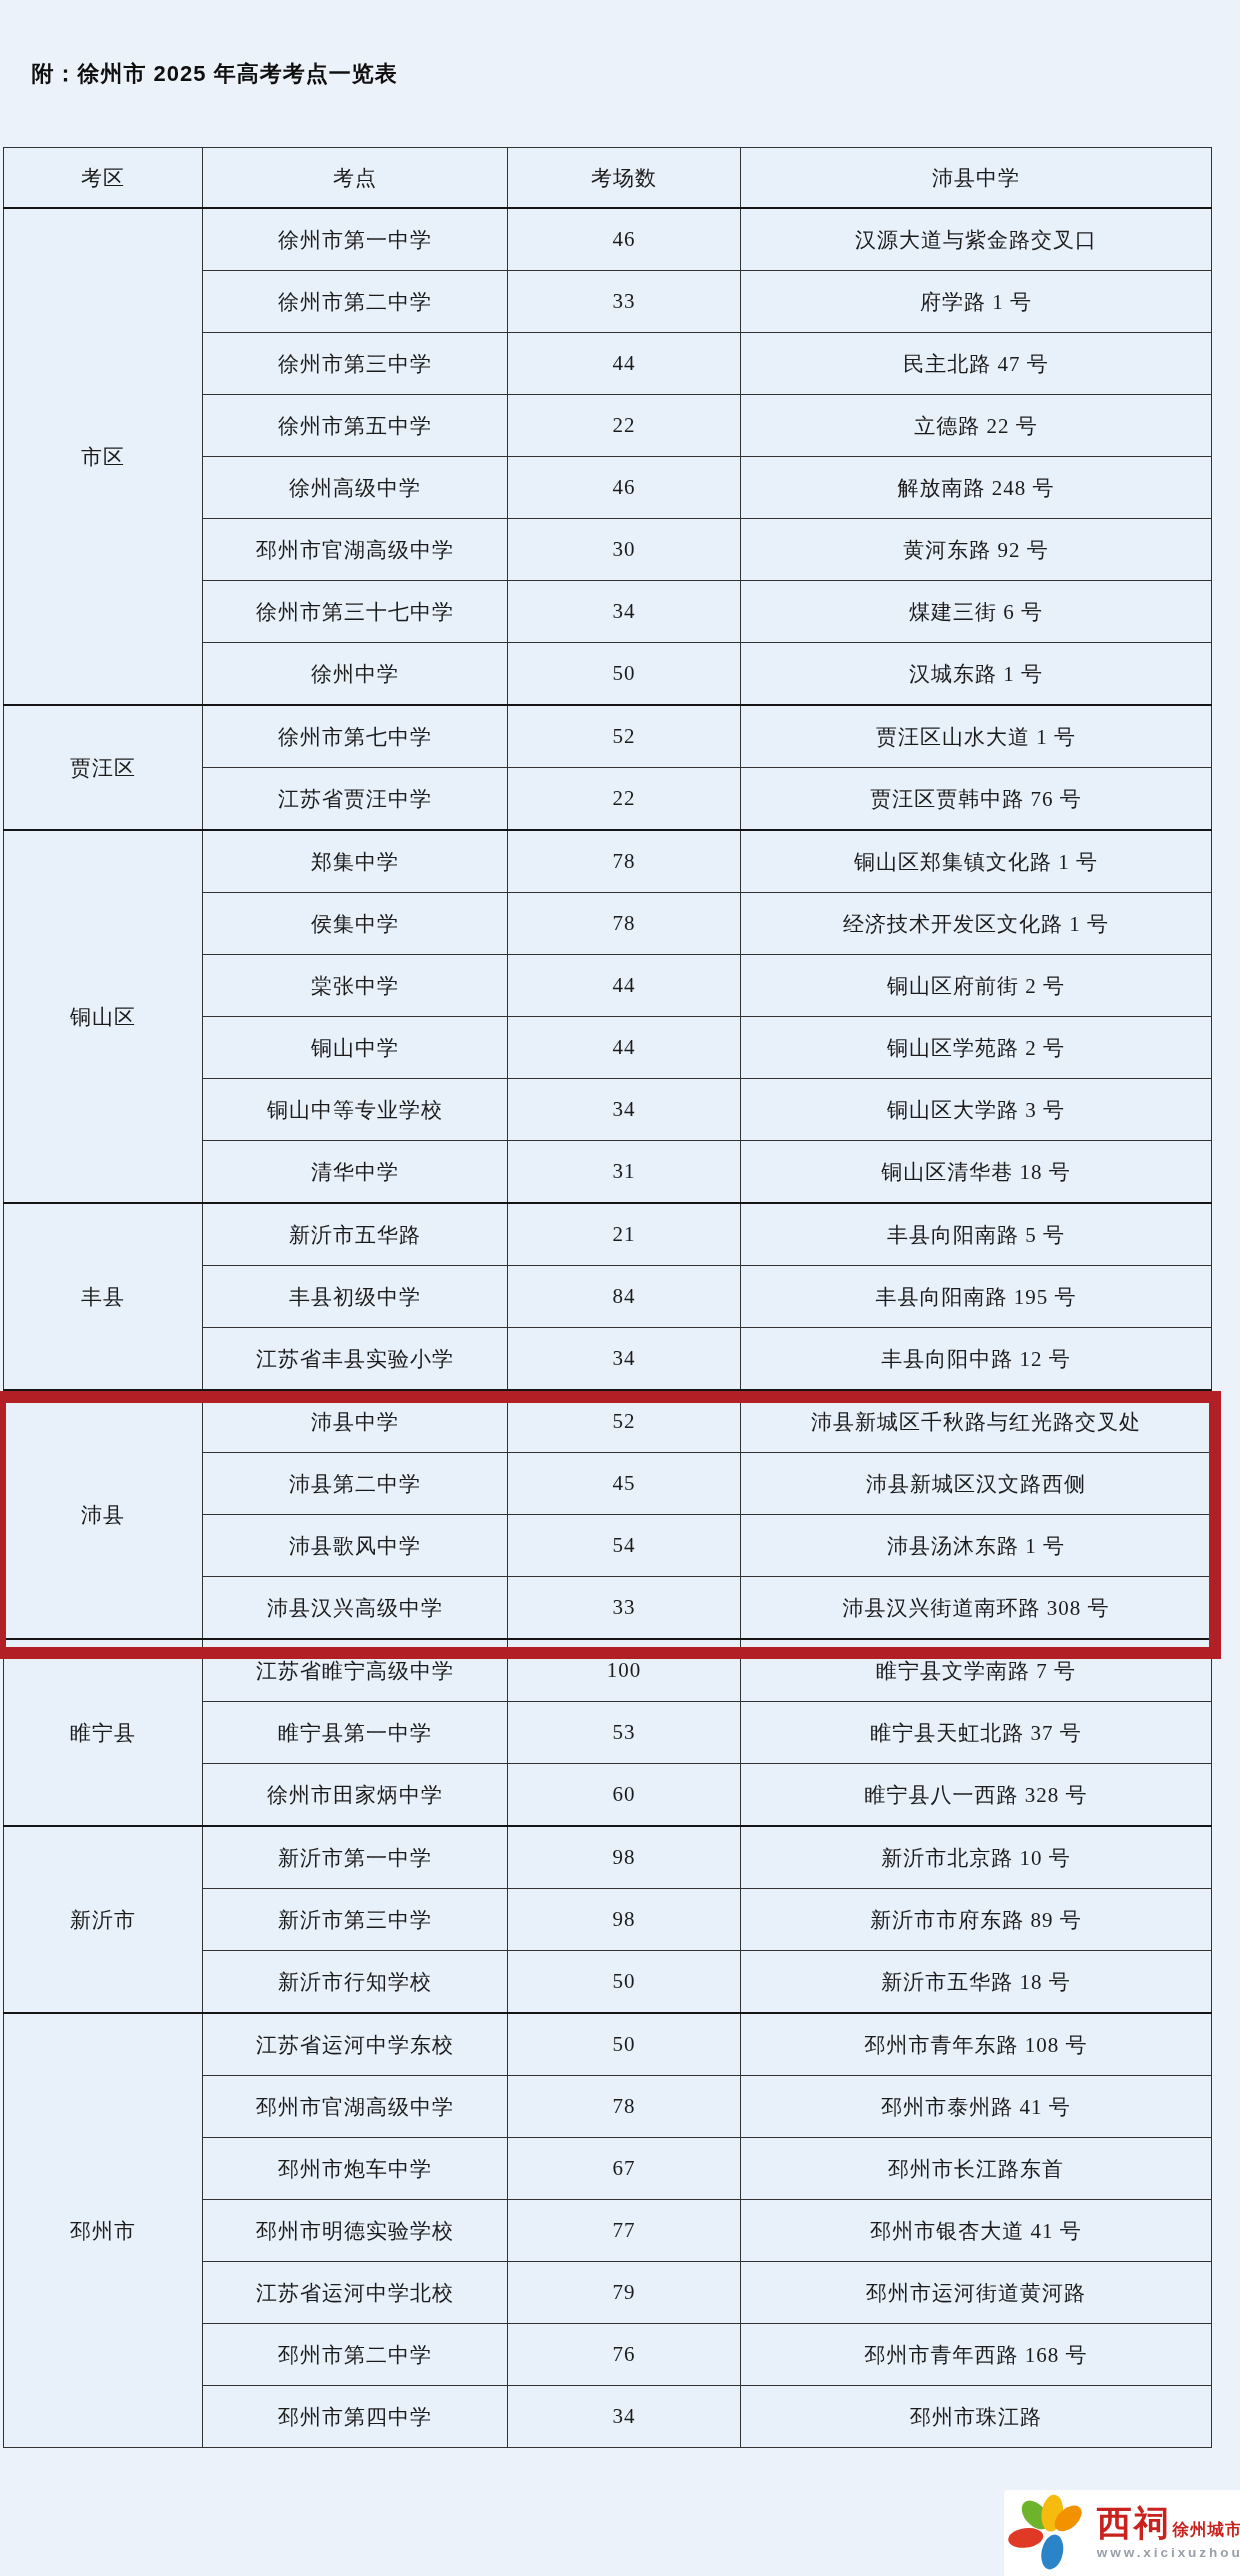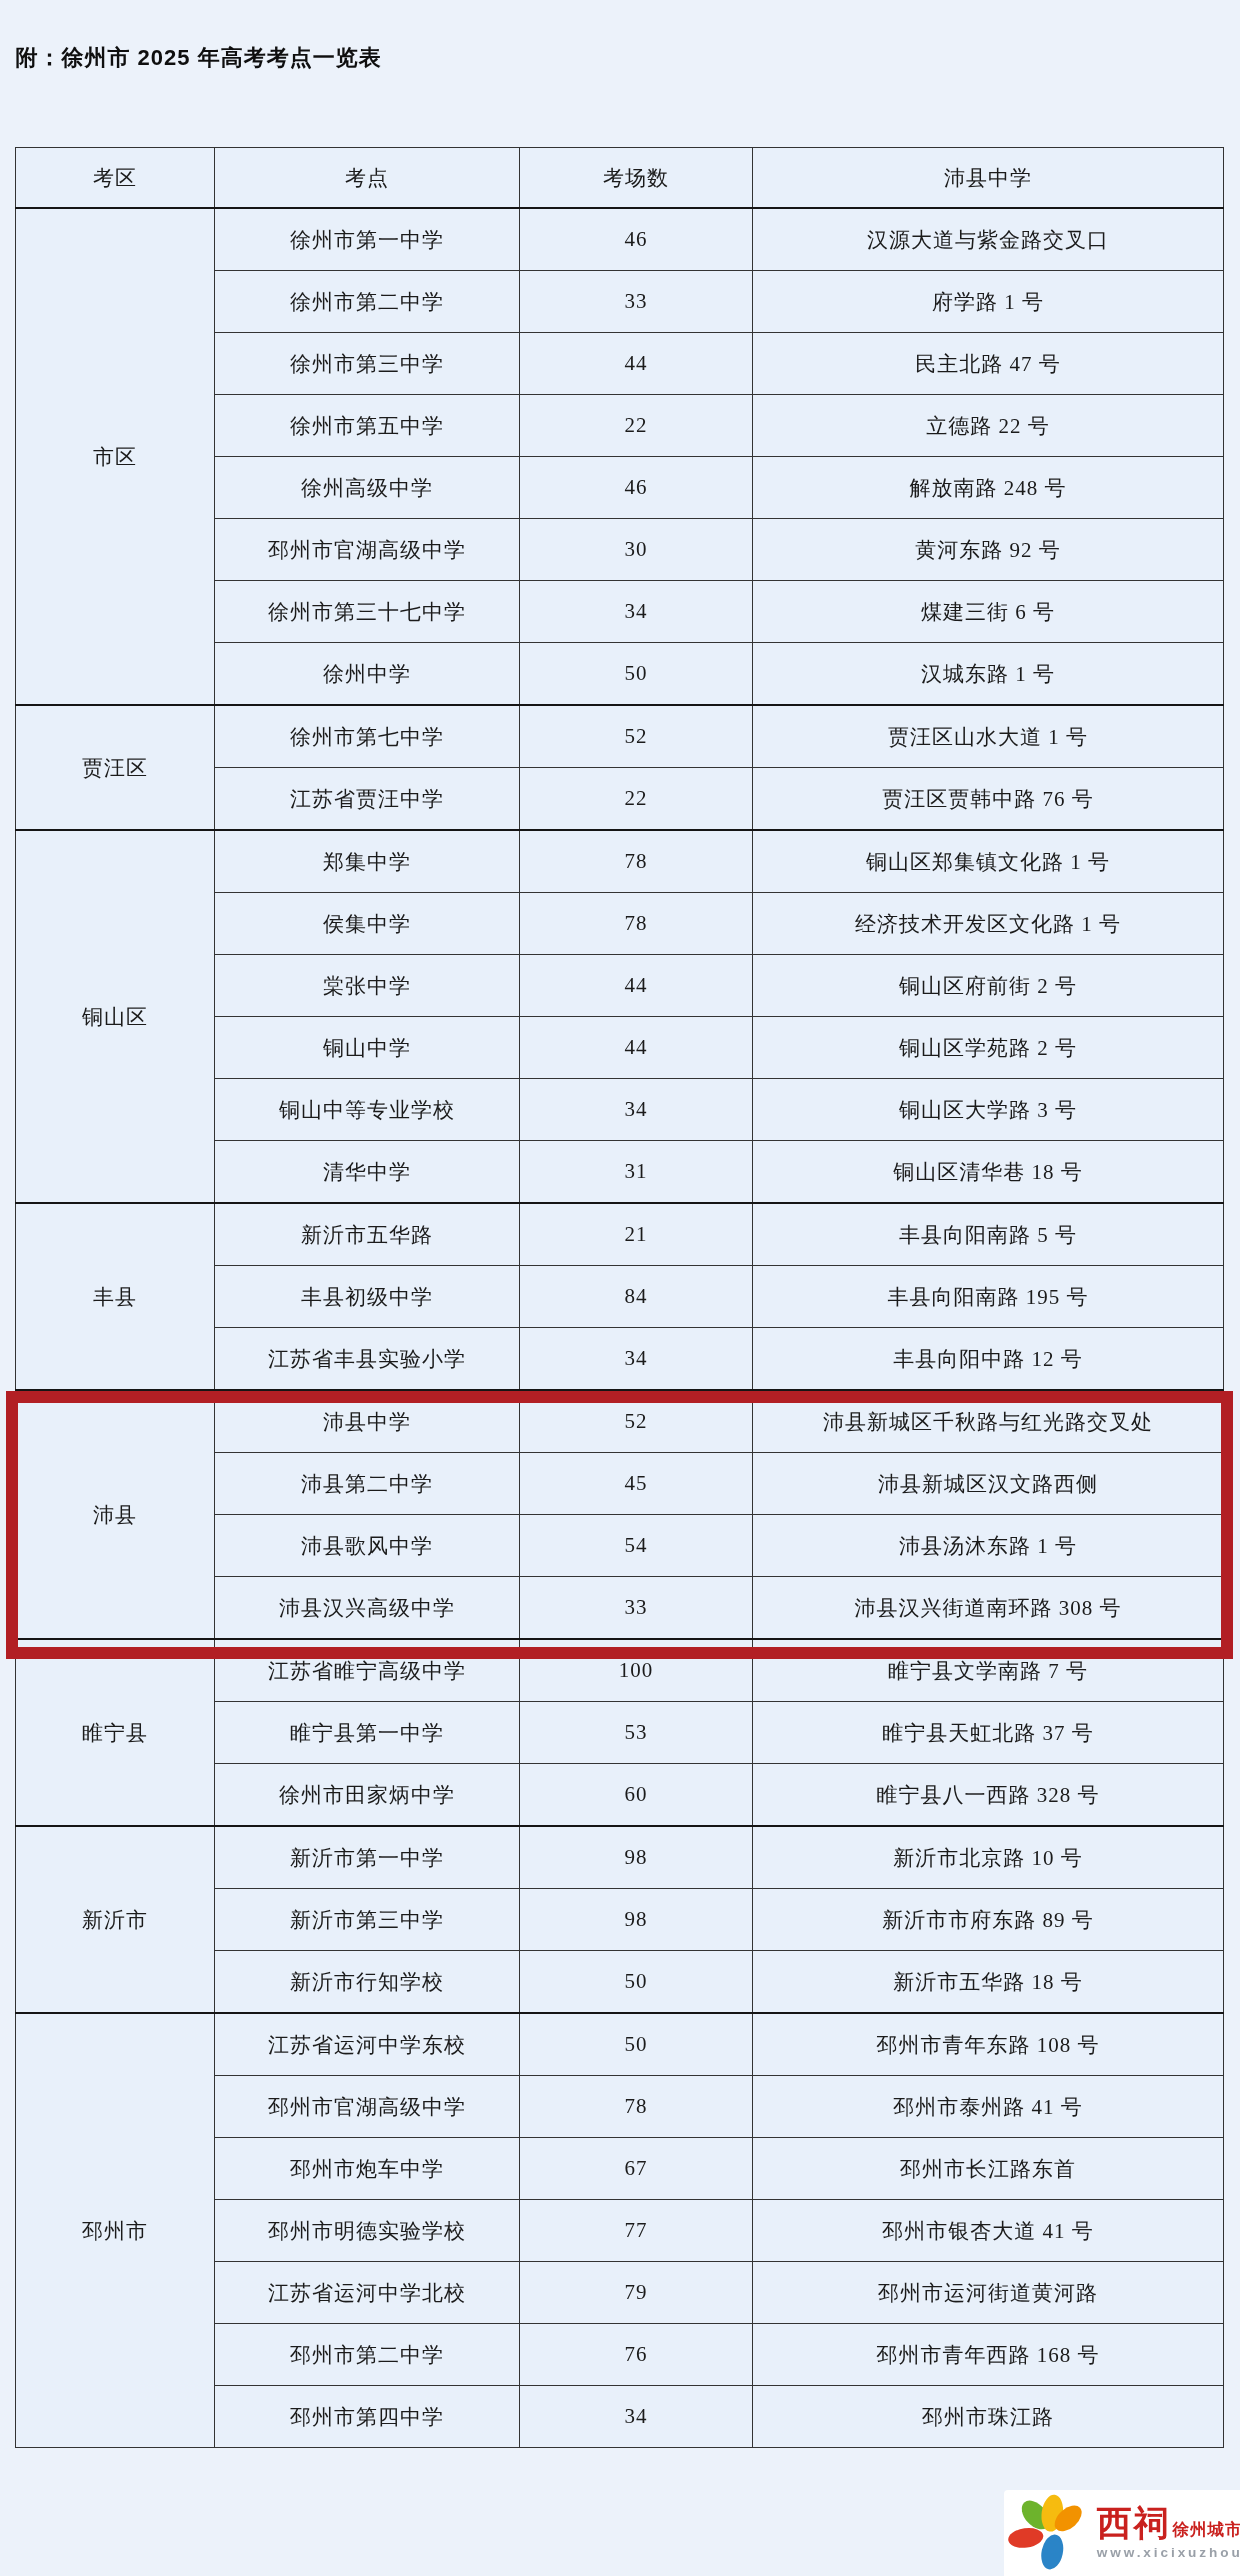--- a/index.html
+++ b/index.html
@@ -6,26 +6,26 @@
   body{
     width:1240px;height:2576px;
     background:#ecf2fa;
     font-family:"Liberation Serif","DejaVu Serif",serif;
     color:#1b1b1b;
     position:relative;
     overflow:hidden;
   }
   .page{position:relative;width:1240px;height:2576px;}
   .doc-title{
-    position:absolute;left:15.5px;top:43px;margin:0;
+    position:absolute;left:15.5px;top:43px;margin:16px;
     font-family:"Liberation Sans","DejaVu Sans",sans-serif;
     font-size:22px;font-weight:bold;color:#0f0f0f;
     letter-spacing:1px;
   }
-  .table-wrap{position:absolute;left:15px;top:147px;width:1208px;}
+  .table-wrap{position:absolute;left:3px;top:147px;width:1208px;}
   table.exam{
     border-collapse:collapse;table-layout:fixed;
     width:1208px;
     border:1.9px solid #222;
   }
   col.c-district{width:199px;}
   col.c-school{width:305px;}
   col.c-rooms{width:233px;}
   col.c-address{width:471px;}
   table.exam th, table.exam td{

